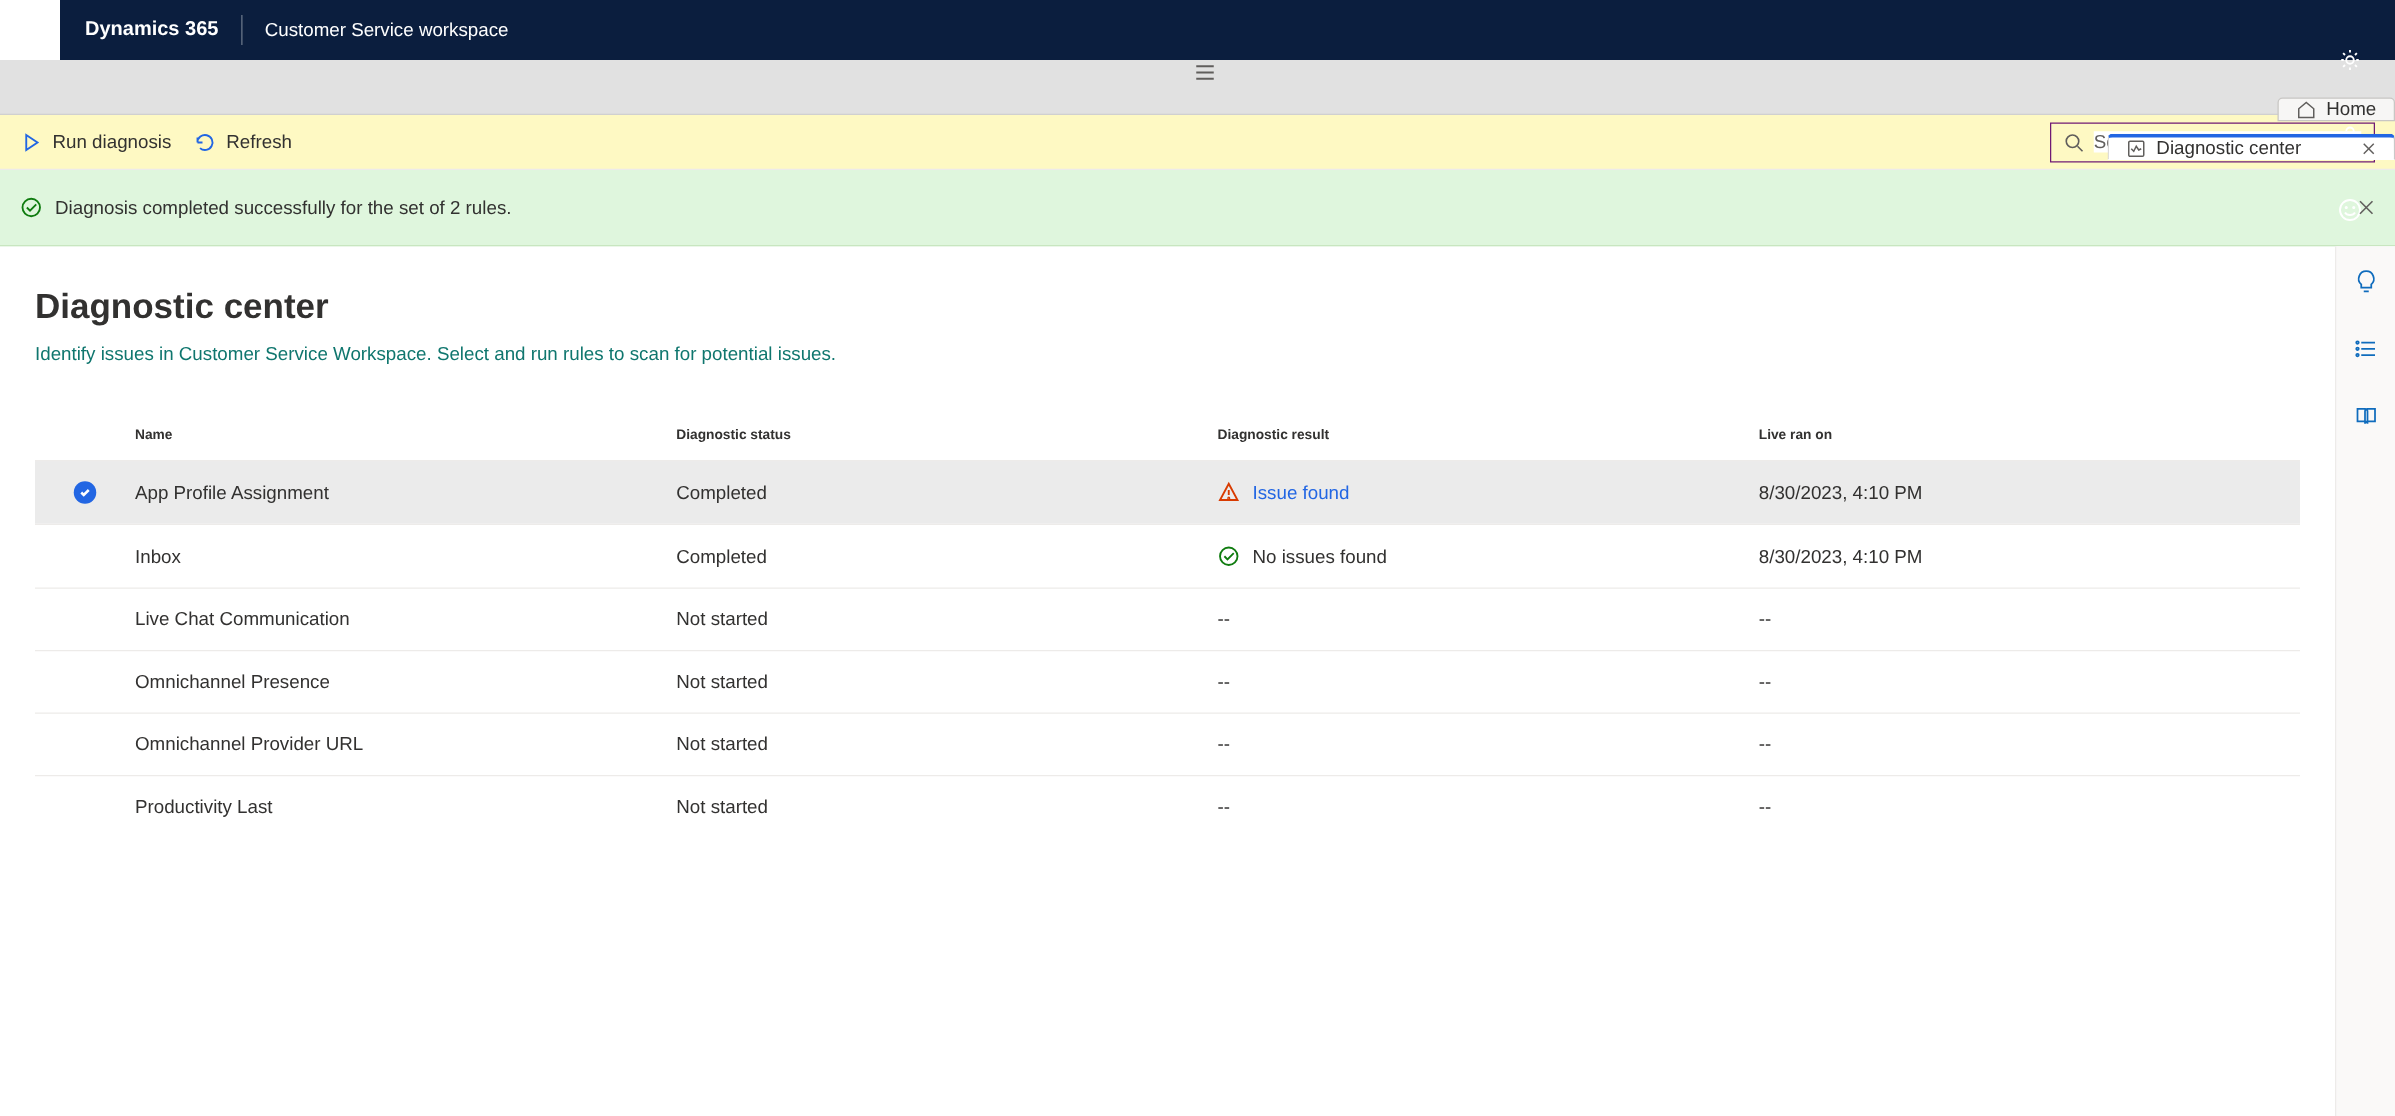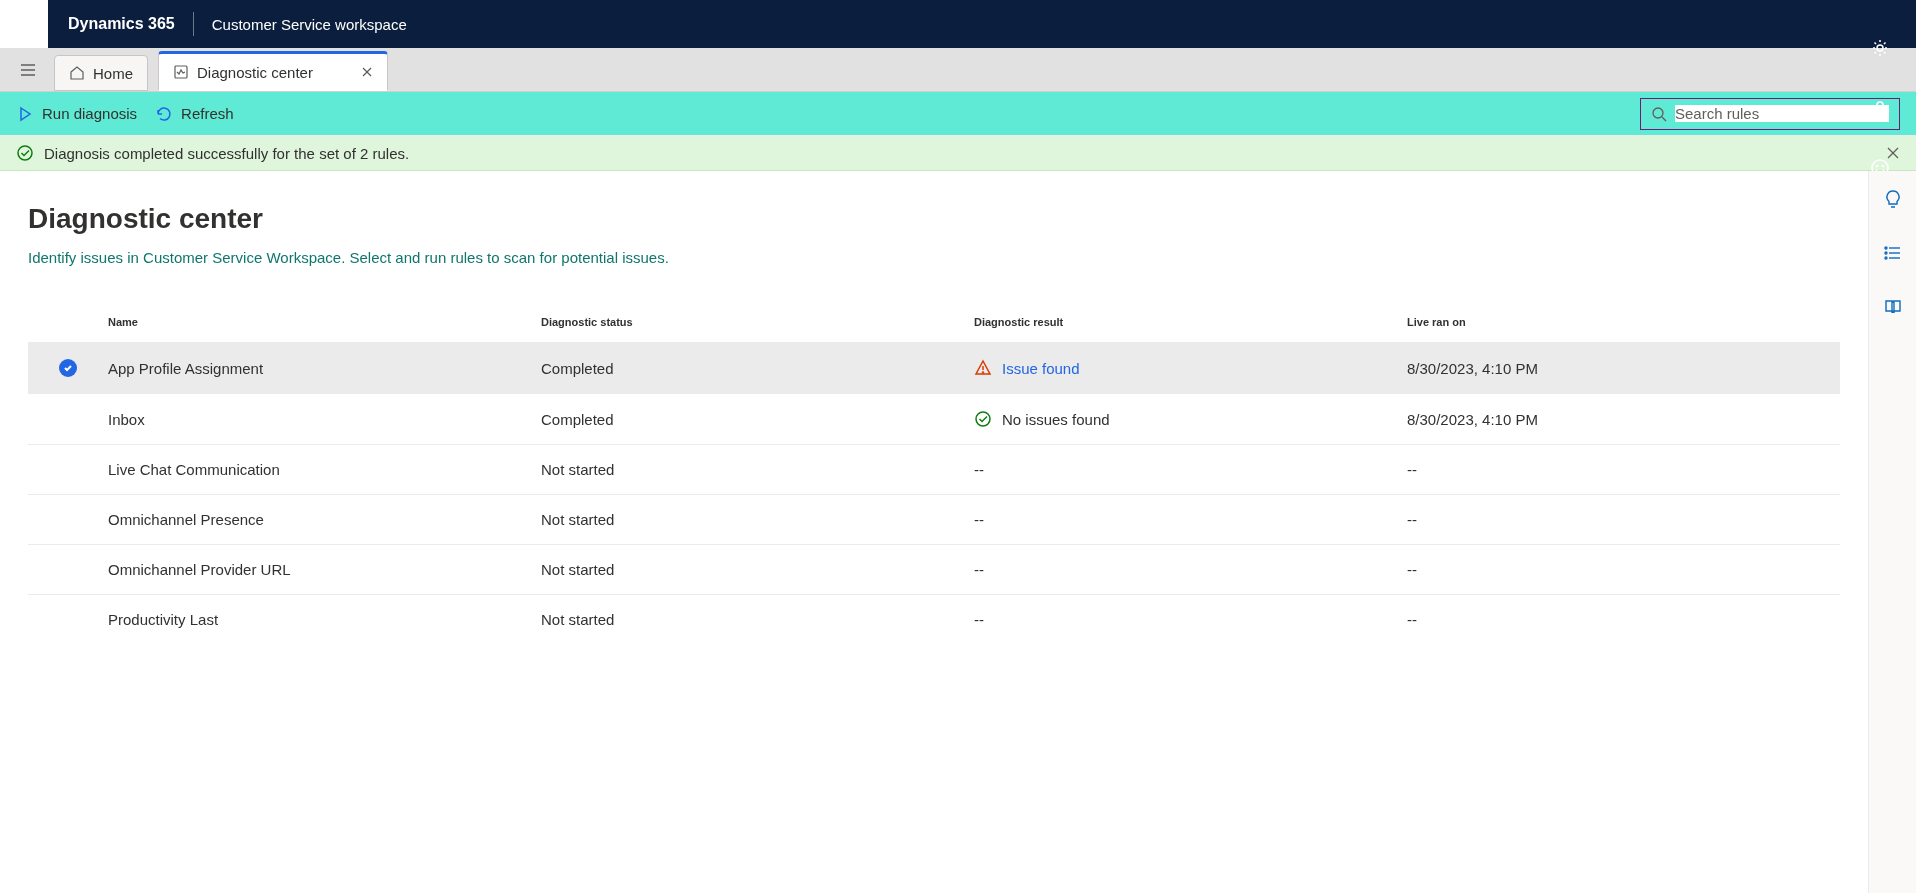--- a/index.html
+++ b/index.html
@@ -10,41 +10,41 @@
     .topbar-left { display: flex; align-items: center; gap: 18px; }
     .brand { font-weight: 600; font-size: 16px; }
     .divider { width: 1px; height: 24px; background: rgba(255,255,255,0.4); }
     .workspace { font-size: 15px; font-weight: 400; }
     .topbar-right { margin-left: auto; display: flex; gap: 40px; flex-direction: column; }
     .nav-icon { display: flex; align-items: center; justify-content: center; cursor: pointer; }
     .nav-icon svg { stroke: #fff; fill: none; }
     .avatar { width: 32px; height: 32px; border-radius: 50%; border: 1px solid rgba(255,255,255,0.7); display: flex; align-items: center; justify-content: center; font-size: 12px; font-weight: 400; cursor: pointer; }
     
     
-    .tabbar { height: 44px; background: #e1e1e1; border-bottom: 1px solid #d0d0d0; display: flex; align-items: flex-end; padding: 0 0 0 12px; gap: 10px; }
+    .tabbar { height: 44px; background: #e1e1e1; border-bottom: 1px solid #d0d0d0; display: flex; align-items: flex-end; padding: 0 0 0 12px; gap: 10px; flex-direction: column; }
     .hamburger { display: flex; align-items: center; justify-content: center; width: 32px; height: 36px; cursor: pointer; align-self: center; }
     .hamburger svg { stroke: #605e5c; }
     .tab { display: flex; align-items: center; gap: 8px; height: 36px; padding: 0 14px; border-radius: 4px 4px 0 0; border: 1px solid #cac8c8; background: #f3f2f1; font-size: 15px; cursor: pointer; }
     .tab.home { background: #f7f6f5; border-color: #c8c6c4; }
     .tab.active { background: #fff; border-top: 3px solid #2266e3; border-bottom-color: #fff; height: 40px; padding-top: 0; position: relative; z-index: 1; }
     .tab .close { margin-left: 40px; display: flex; }
     .tab-icon { display: flex; }
     
     
-    .commandbar { height: 44px; background: #5eead4; border-bottom: 1px solid #edebe9; display: flex; align-items: center; padding: 0 16px; gap: 18px; }
+    .commandbar { height: 44px; background: #fef9c3; border-bottom: 1px solid #edebe9; display: flex; align-items: center; padding: 0 16px; gap: 18px; }
     .cmd-btn { display: flex; align-items: center; gap: 8px; font-size: 15px; cursor: pointer; color: #323130; }
     .cmd-btn svg { stroke: #2266e3; fill: none; }
     .cmd-spacer { flex: 1; }
     .search-box { display: flex; align-items: center; border: 1px solid #701a75; height: 32px; width: 260px; padding: 0 10px; gap: 8px; }
     .search-box input { border: none; outline: none; flex: 1; font-size: 15px; color: #323130; }
     .search-box input::placeholder { color: #605e5c; }
     .search-box svg { stroke: #605e5c; fill: none; }
     
     
-    .notification { background: #dff6dd; border-bottom: 1px solid #c8e6c0; display: flex; align-items: center; padding: 8px 16px; gap: 10px; }
+    .notification { background: #dff6dd; border-bottom: 1px solid #c8e6c0; display: flex; align-items: center; padding: 21px 16px; gap: 10px; }
     .notification svg.success { stroke: #107c10; fill: none; }
     .notification-text { flex: 1; font-size: 15px; }
     .notification .close { cursor: pointer; display: flex; }
     
     
     .workspace-layout { display: flex; height: calc(100vh - 136px); }
     .content { flex: 1; padding: 32px 28px; overflow: auto; }
     .page-title { font-size: 28px; font-weight: 600; margin-bottom: 14px; }
     .page-subtitle { font-size: 15px; color: #0f766e; margin-bottom: 36px; }
     

